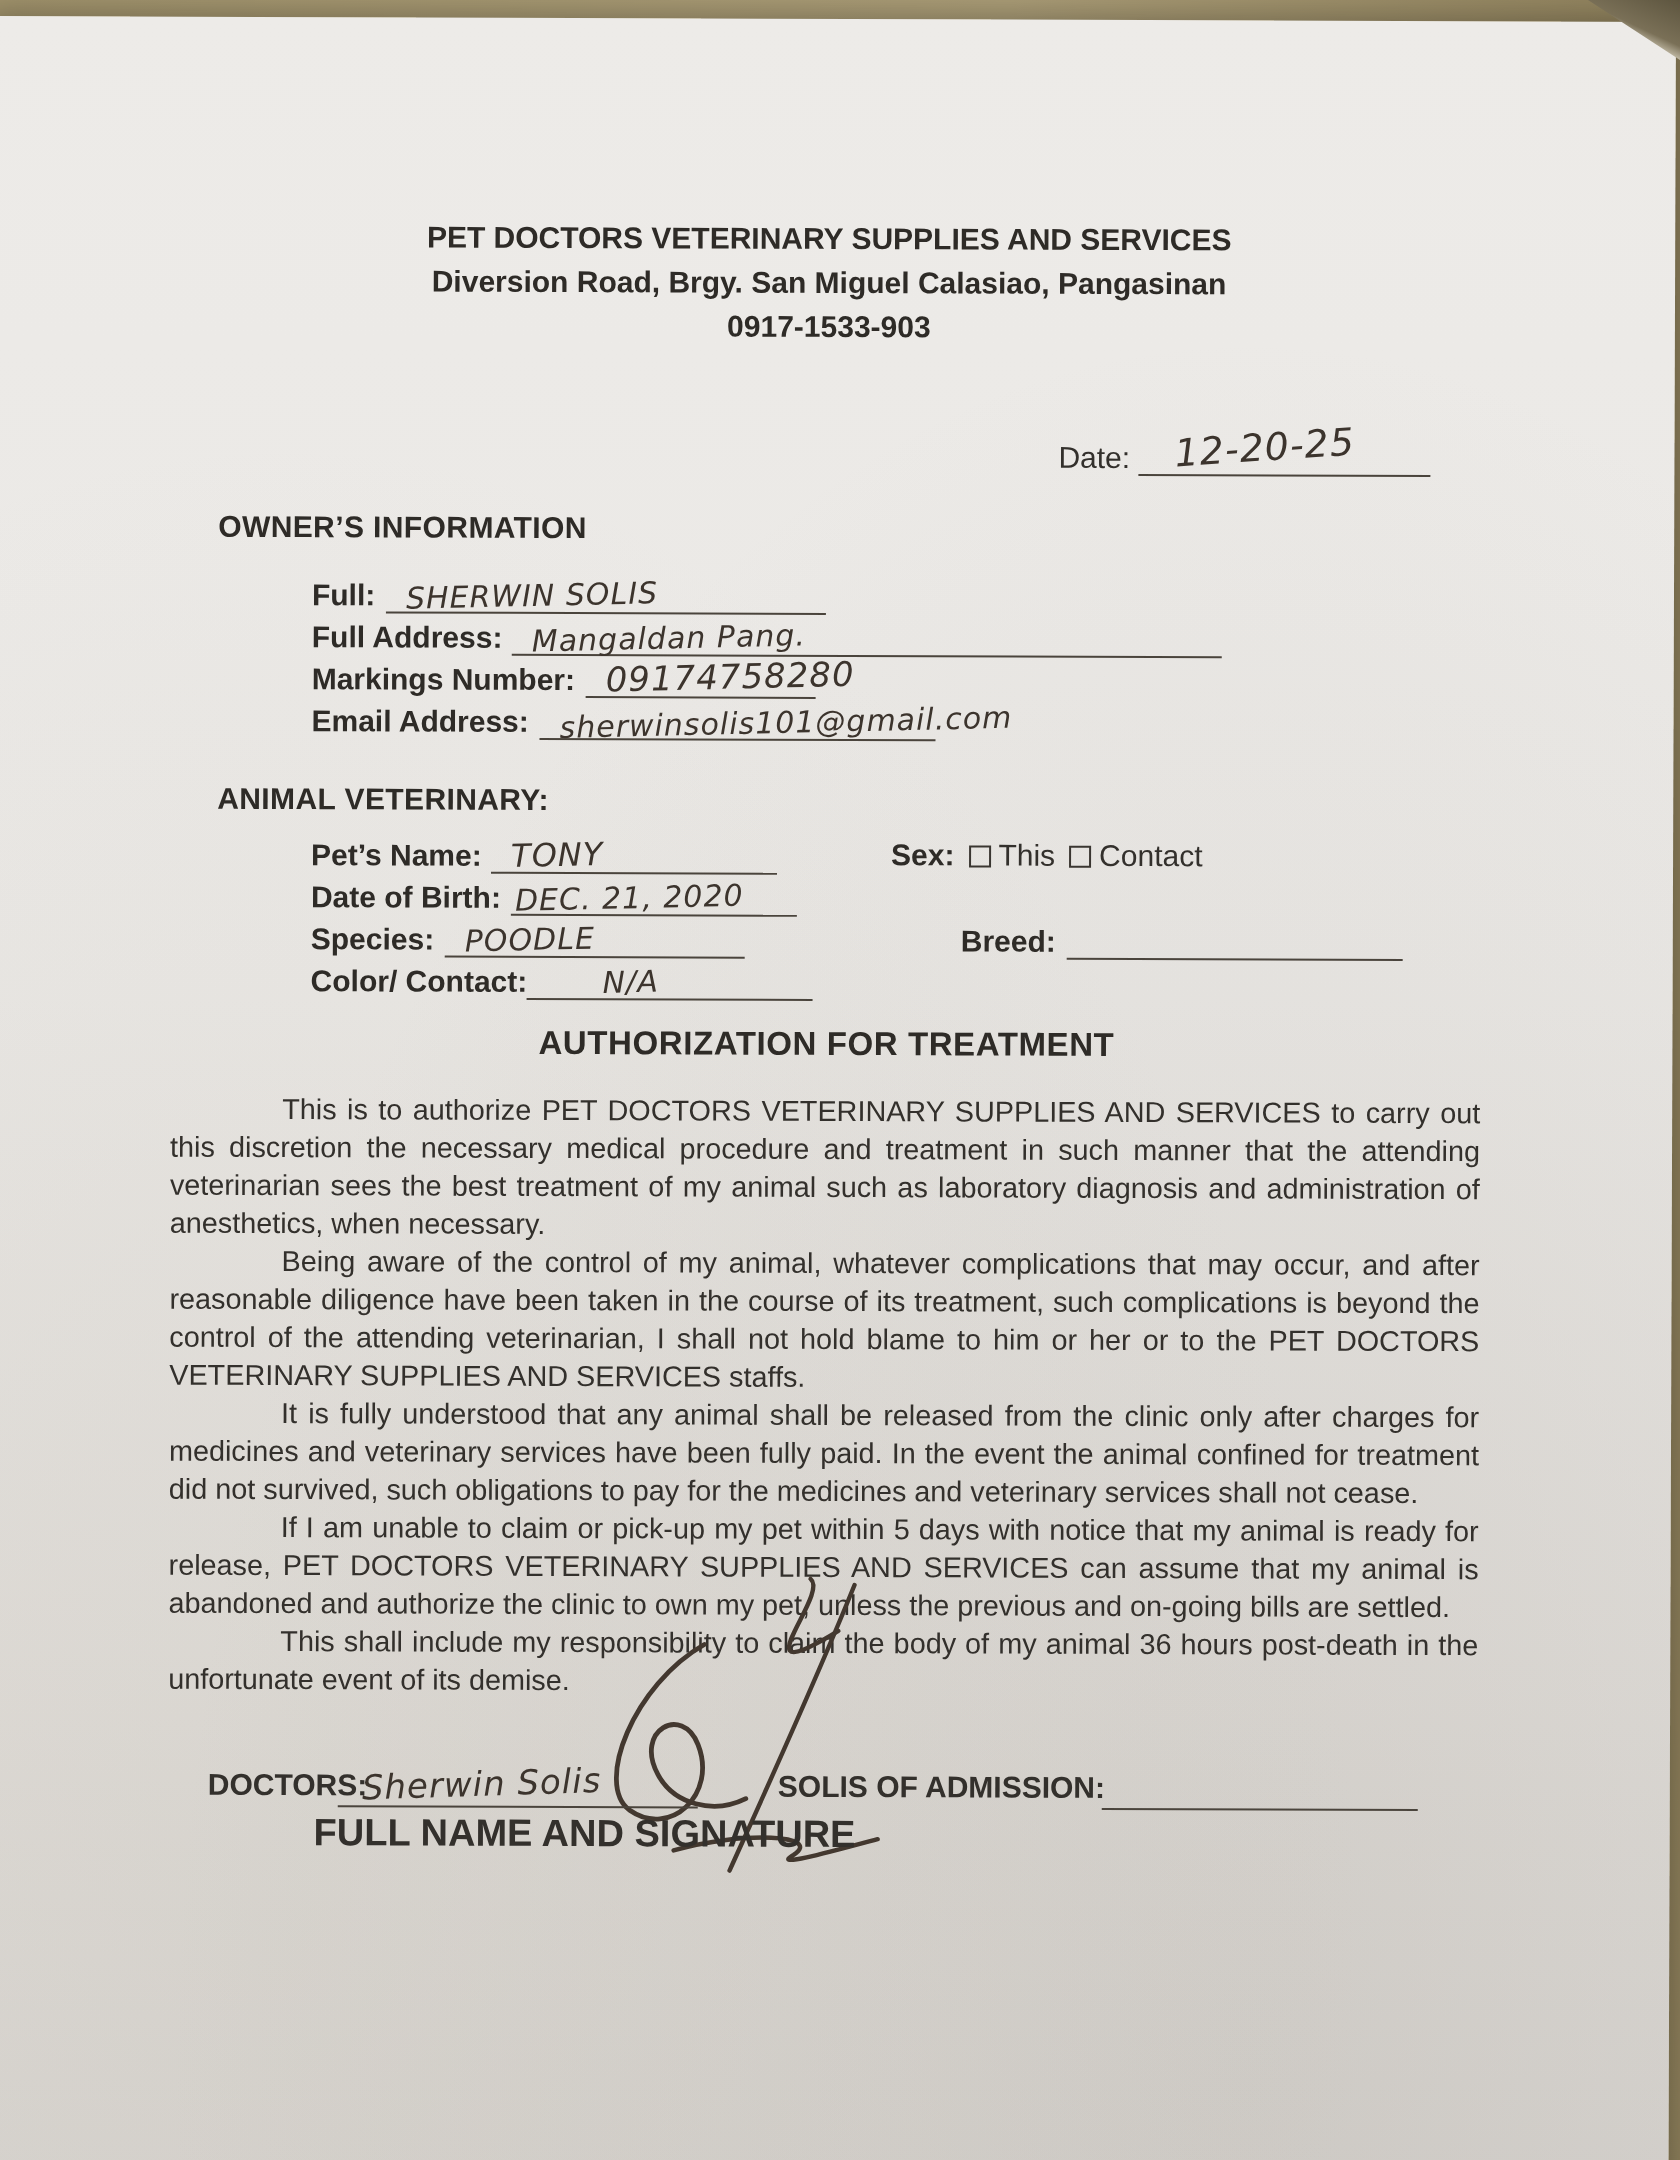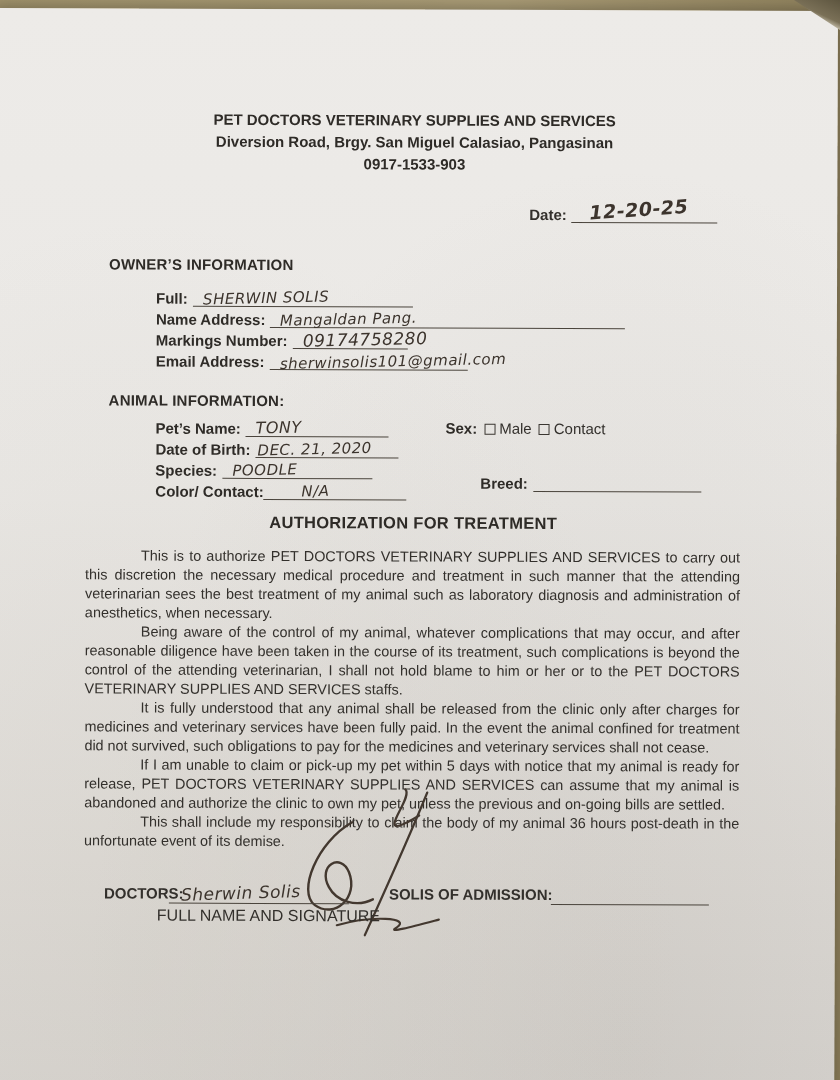--- a/index.html
+++ b/index.html
@@ -19,21 +19,21 @@
     box-shadow:0 0 18px rgba(0,0,0,0.35);
   }
   .corner-fold{
     position:absolute;top:0;right:0;width:46px;height:30px;
     background:linear-gradient(205deg,#5d553f 0%,#7a7057 45%,#c9c2ae 60%,transparent 61%);
     clip-path:polygon(100% 0,0 0,100% 100%);
   }
   .doc{position:absolute;inset:0;color:#33302c;}
   .header-block{position:absolute;top:100px;left:0;width:100%;text-align:center;
     font-weight:bold;font-size:15px;line-height:22px;color:#2e2b27;}
-  .date-row{position:absolute;top:188px;left:538px;font-size:15px;font-weight:bold;white-space:nowrap;}
+  .date-row{position:absolute;top:203px;left:538px;font-size:15px;font-weight:normal;white-space:nowrap;}
   .date-line{display:inline-block;width:146px;border-bottom:1.5px solid #4a443c;margin-left:4px;
     vertical-align:bottom;height:24px;position:relative;}
   .hw{font-family:"DejaVu Sans",sans-serif;font-style:italic;color:#3c342d;display:inline-block;
     white-space:nowrap;letter-spacing:0.5px;}
   .hw-date{font-size:19px;transform:rotate(-4deg);position:absolute;left:18px;bottom:2px;}
   .sec-heading{position:absolute;left:118px;font-size:15px;font-weight:bold;color:#2e2b27;letter-spacing:0.2px;text-align:right;}
   .fields{position:absolute;left:165px;font-size:15px;}
   .frow{height:21px;white-space:nowrap;}
   .flabel{font-weight:bold;color:#2e2b27;}
   .fline{display:inline-block;border-bottom:1.4px solid #4a443c;height:17px;margin-left:5px;
@@ -44,21 +44,21 @@
     vertical-align:-1px;background:transparent;}
   .auth-title{position:absolute;top:504px;left:0;width:100%;text-align:center;
     font-size:16.5px;font-weight:bold;color:#2e2b27;letter-spacing:0.3px;}
   .body-text{position:absolute;top:538px;left:95px;width:655px;font-size:14.4px;line-height:19px;
     text-align:justify;color:#33302c;}
   .body-text p{margin:0;text-indent:56px;}
   .footer{position:absolute;top:876px;left:0;width:100%;font-size:15px;}
   .signed-label{position:absolute;left:115px;top:0;font-weight:bold;}
   .signed-line{position:absolute;left:180px;top:-4px;width:180px;border-bottom:1.5px solid #4a443c;height:22px;}
   .hw-signed{position:absolute;left:12px;bottom:0;font-size:17px;transform:rotate(-2deg);}
-  .signed-sub{position:absolute;left:168px;top:22px;font-weight:normal;font-size:16px;}
+  .signed-sub{position:absolute;left:168px;top:22px;font-weight:bold;font-size:19px;}
   .admission-label{position:absolute;left:400px;top:0;font-weight:bold;}
   .admission-line{position:absolute;left:562px;top:-4px;width:158px;border-bottom:1.5px solid #4a443c;height:22px;}
   .sig-svg{position:absolute;left:288px;top:778px;pointer-events:none;}
 </style>
 </head>
 <body>
 
 <div class="paper">
   <div class="doc">
 
@@ -72,45 +72,45 @@
       <span>Date:</span><span class="date-line"><span class="hw hw-date">12-20-25</span></span>
     </div>
 
     <div class="sec-heading" style="top:247px;">OWNER’S INFORMATION</div>
 
     <div class="fields" style="top:280px;">
       <div class="frow">
         <span class="flabel">Full:</span><span class="fline" style="width:220px;"><span class="hw">SHERWIN SOLIS</span></span>
       </div>
       <div class="frow">
-        <span class="flabel">Name Address:</span><span class="fline" style="width:355px;"><span class="hw">Mangaldan Pang.</span></span>
+        <span class="flabel">Full Address:</span><span class="fline" style="width:355px;"><span class="hw">Mangaldan Pang.</span></span>
       </div>
       <div class="frow">
         <span class="flabel">Markings Number:</span><span class="fline" style="width:115px;"><span class="hw" style="font-size:17px;">09174758280</span></span>
       </div>
       <div class="frow">
         <span class="flabel">Email Address:</span><span class="fline" style="width:198px;"><span class="hw">sherwinsolis101@gmail.com</span></span>
       </div>
     </div>
 
-    <div class="sec-heading" style="top:383px;">ANIMAL INFORMATION:</div>
+    <div class="sec-heading" style="top:383px;">ANIMAL VETERINARY:</div>
 
     <div class="fields" style="top:410px;">
       <div class="frow" style="position:relative;">
         <span class="flabel">Pet’s Name:</span><span class="fline" style="width:143px;"><span class="hw" style="font-size:16px;">TONY</span></span>
         <span class="sexgroup">
-          <span class="flabel">Sex:</span><span class="cb"></span><span>Male</span><span class="cb"></span><span>Contact</span>
+          <span class="flabel">Sex:</span><span class="cb"></span><span>This</span><span class="cb"></span><span>Contact</span>
         </span>
       </div>
       <div class="frow">
         <span class="flabel">Date of Birth:</span><span class="fline" style="width:143px;"><span class="hw" style="left:2px;font-size:15px;">DEC. 21, 2020</span></span>
       </div>
       <div class="frow" style="position:relative;">
         <span class="flabel">Species:</span><span class="fline" style="width:150px;"><span class="hw">POODLE</span></span>
-        <span style="position:absolute;left:325px;top:12px;">
+        <span style="position:absolute;left:325px;top:0;">
           <span class="flabel">Breed:</span><span class="fline" style="width:168px;"><span class="hw"></span></span>
         </span>
       </div>
       <div class="frow">
         <span class="flabel">Color/ Contact:</span><span class="fline" style="width:143px;margin-left:0;"><span class="hw" style="left:38px;">N/A</span></span>
       </div>
     </div>
 
     <div class="auth-title">AUTHORIZATION FOR TREATMENT</div>
 

